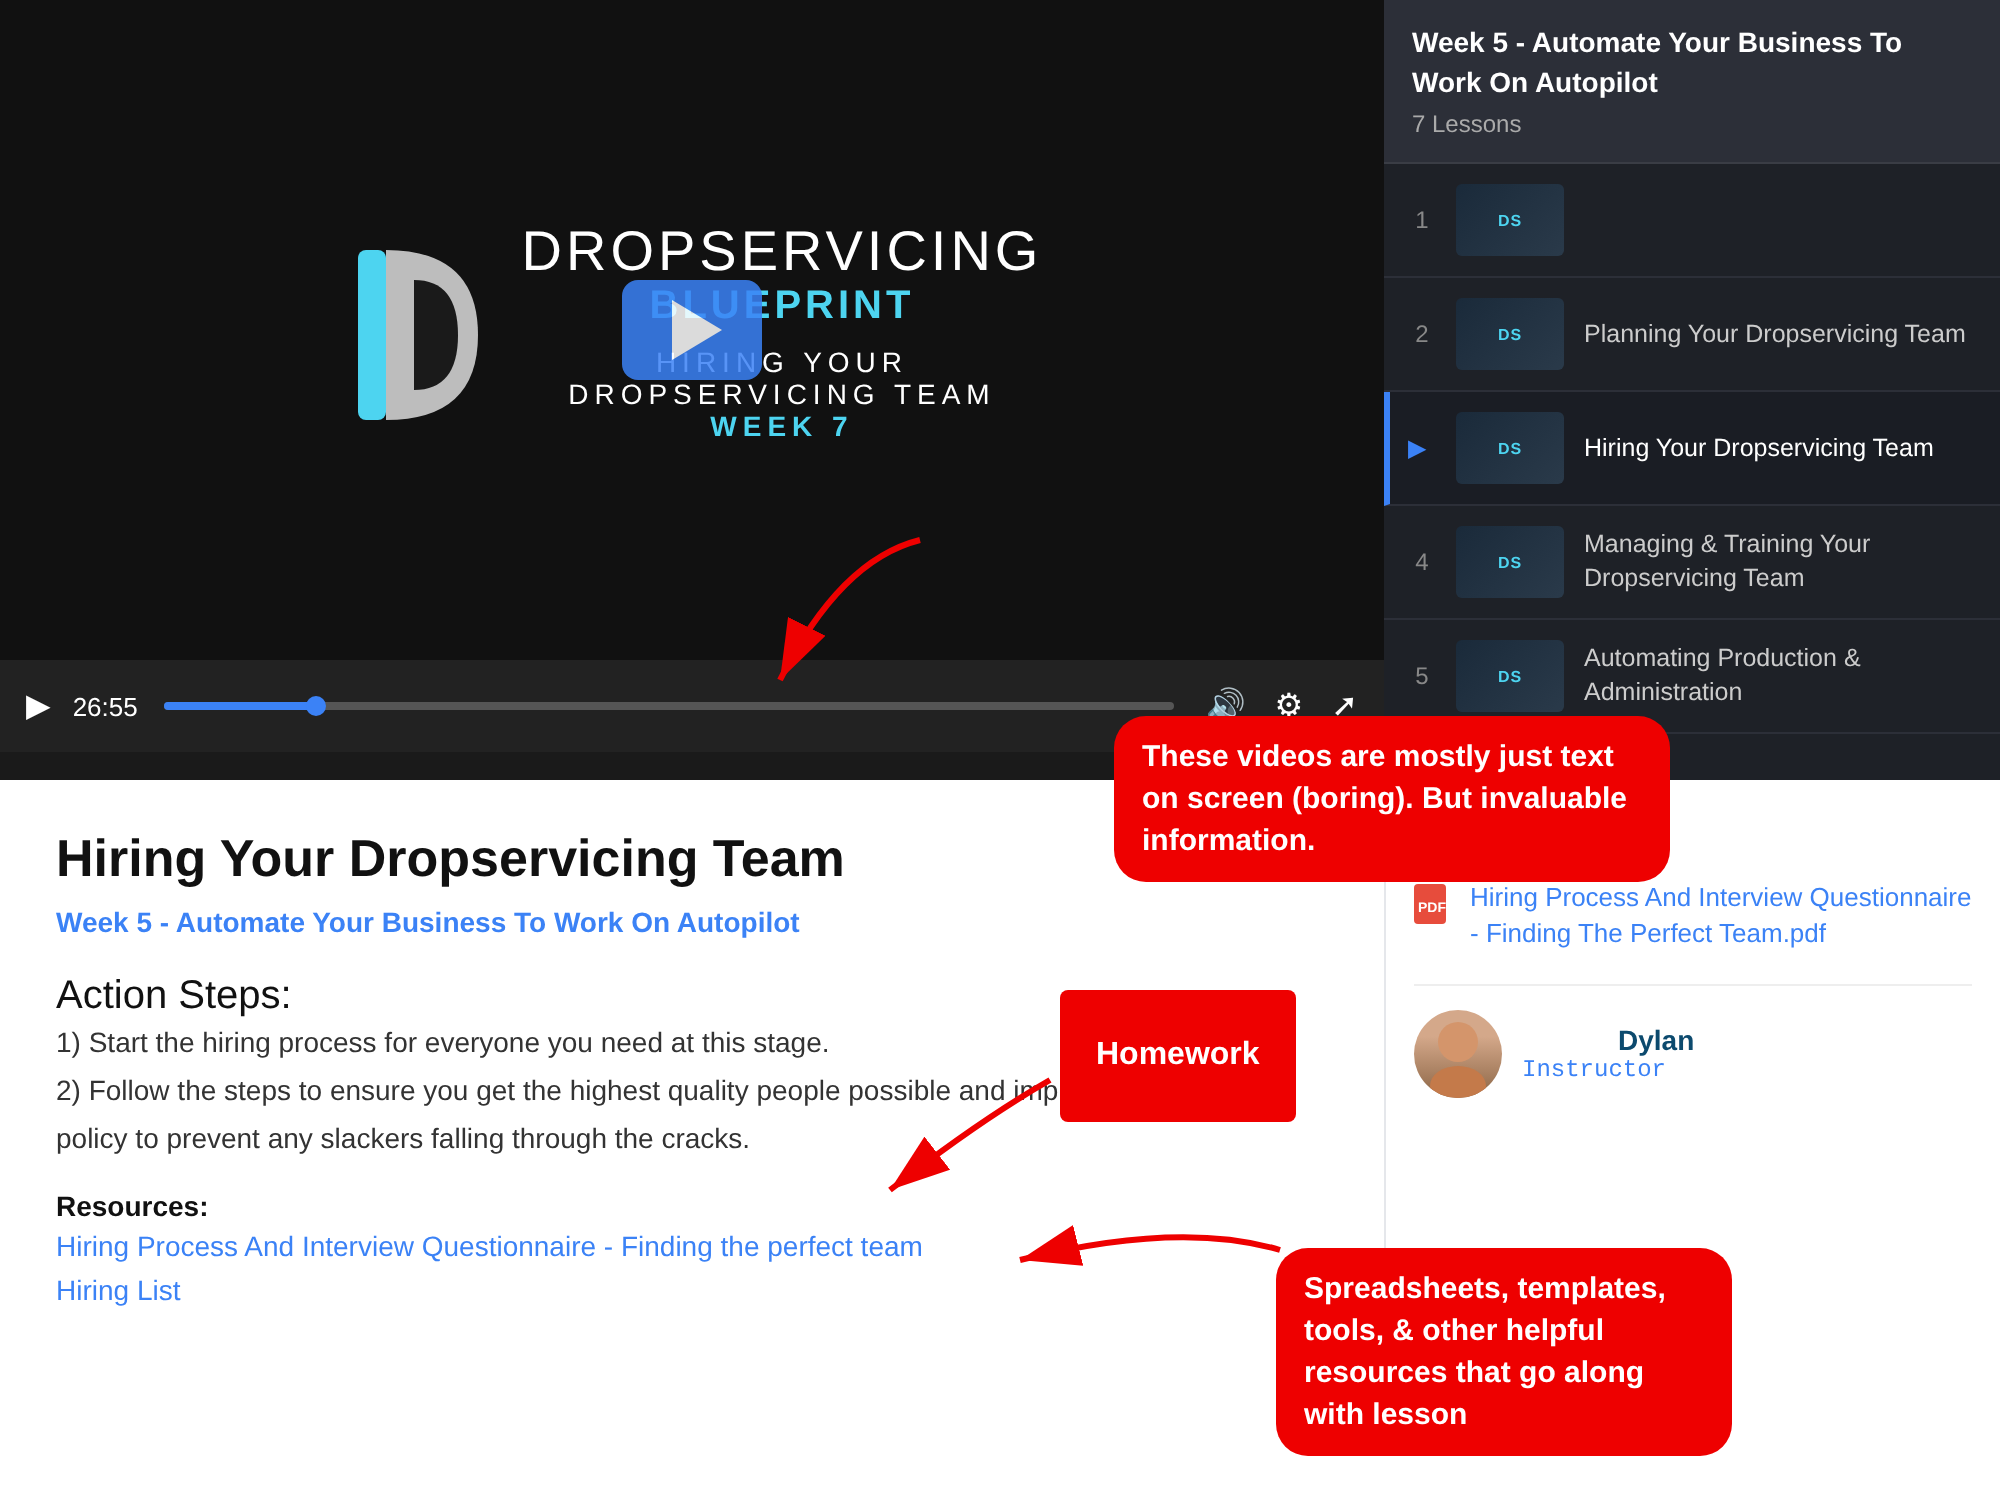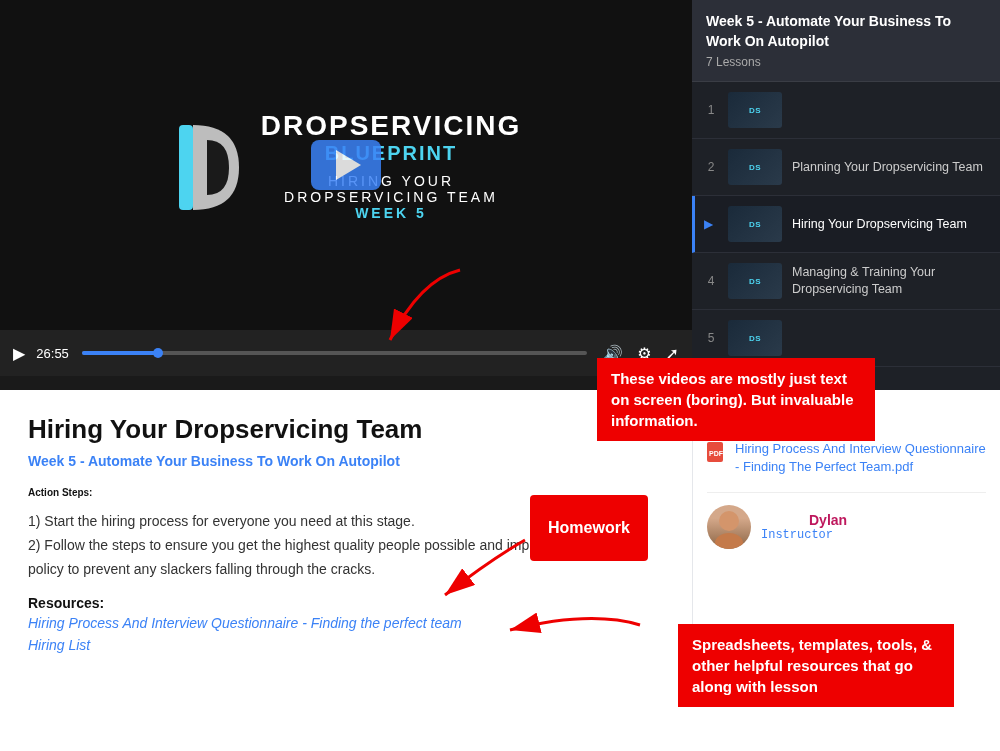--- a/index.html
+++ b/index.html
@@ -39,21 +39,21 @@
       gap: 20px;
     }
 
     .ds-logo-text {
       color: white;
       text-align: center;
     }
 
     .ds-logo-text .brand {
       font-size: 28px;
-      font-weight: 700;
+      font-weight: 400;
       letter-spacing: 2px;
       color: #fff;
     }
 
     .ds-logo-text .blueprint {
       font-size: 20px;
       font-weight: 900;
       letter-spacing: 2px;
       color: #4dd4f0;
     }
@@ -98,24 +98,23 @@
       margin-left: 5px;
     }
 
     .red-box-annotation {
       position: absolute;
       background: #e00;
       color: white;
       font-size: 15px;
       font-weight: bold;
       padding: 10px 14px;
-      border-radius: 0;
+      border-radius: 16px;
       z-index: 30;
       line-height: 1.4;
-      margin-left: 40px;
     }
 
     
     .video-controls {
       height: 46px;
       background: #222;
       display: flex;
       align-items: center;
       padding: 0 10px;
       gap: 8px;
@@ -277,24 +276,24 @@
 
     .course-breadcrumb {
       color: #3b82f6;
       font-size: 14px;
       font-weight: 600;
       margin-bottom: 18px;
       cursor: pointer;
     }
 
     .section-label {
-      font-weight: bold;
-      font-size: 10px;
+      font-weight: normal;
+      font-size: 20px;
       color: #111;
-      margin-bottom: 12px;
+      margin-bottom: 0;
     }
 
     .action-steps-text {
       font-size: 14px;
       color: #333;
       line-height: 1.7;
       margin-bottom: 14px;
     }
 
     .resources-label {
@@ -304,21 +303,20 @@
       margin-bottom: 4px;
     }
 
     .resource-link {
       color: #3b82f6;
       font-size: 14px;
       text-decoration: none;
       display: block;
       margin-bottom: 6px;
       cursor: pointer;
-      font-style: italic;
     }
 
     
     .resources-panel {
       width: 308px;
       padding: 16px 14px;
       border-left: 1px solid #e5e7eb;
       overflow-y: auto;
       flex-shrink: 0;
     }
@@ -377,21 +375,21 @@
       height: 100%;
       background: linear-gradient(180deg, #d4a88a 30%, #8b6545 100%);
       display: flex;
       align-items: flex-end;
       justify-content: center;
     }
 
     .instructor-info .name {
       font-weight: bold;
       font-size: 14px;
-      color: #be185d;
+      color: #0c4a6e;
       padding-left: 48px;
     }
 
     .instructor-info .role {
       color: #3b82f6;
       font-size: 12px;
       font-family: Liberation Mono, monospace;
     }
 
     
@@ -437,21 +435,21 @@
             <svg width="70" height="95" viewBox="0 0 70 95">
               <rect x="8" y="5" width="14" height="85" rx="4" fill="#4dd4f0"></rect>
               <path d="M22 5 Q68 5 68 47.5 Q68 90 22 90 L22 5 Z" fill="#d0d0d0" opacity="0.9"></path>
               <path d="M36 20 Q58 20 58 47.5 Q58 75 36 75 L36 20 Z" fill="#1a1a1a"></path>
             </svg>
           </div>
           <div class="ds-logo-text">
             <div class="brand">DROPSERVICING</div>
             <div class="blueprint">BLUEPRINT</div>
             <div class="subtitle">HIRING YOUR<br>DROPSERVICING TEAM</div>
-            <div class="week">WEEK 5</div>
+            <div class="week">WEEK 7</div>
           </div>
         </div>
 
         <div class="play-button-overlay">
           <div class="play-triangle"></div>
         </div>
 
       </div>
 
       <div class="video-controls">
@@ -502,20 +500,21 @@
             <div class="sidebar-thumb-inner">DS</div>
           </div>
         <span class="sidebar-item-title">Managing &amp; Training Your Dropservicing Team</span>
       </div>
 
       <div class="sidebar-item">
         <span class="sidebar-item-num">5</span>
         <div class="sidebar-thumb">
             <div class="sidebar-thumb-inner">DS</div>
           </div>
+        <span class="sidebar-item-title">Automating Production &amp; Administration</span>
       </div>
     </div>
   </div>
 
   <div class="bottom-section">
 
     <div class="main-content">
       <h1 class="lesson-title">Hiring Your Dropservicing Team</h1>
       <div class="course-breadcrumb">Week 5 - Automate Your Business To Work On Autopilot</div>
 
@@ -570,21 +569,21 @@
   </div>
 
   <div class="red-box-annotation" style="top: 358px; left: 557px; width: 278px;">
     <span>These videos are mostly just text on screen (boring). But invaluable information.</span>
   </div>
 
   <div class="annotation-homework">
     <span>Homework</span>
   </div>
 
-  <div class="red-box-annotation" style="top: 624px; left: 638px; width: 276px;">
+  <div class="red-box-annotation" style="top: 624px; left: 638px; width: 228px;">
     <span>Spreadsheets, templates, tools, &amp; other helpful resources that go along with lesson</span>
   </div>
 
   <div class="arrow-svg-container" style="top: 260px; left: 380px;">
     <svg width="120" height="90" viewBox="0 0 120 90">
       <defs>
         <marker id="arrowhead1" markerWidth="10" markerHeight="7" refX="10" refY="3.5" orient="auto">
           <polygon points="0 0, 10 3.5, 0 7" fill="#e00"></polygon>
         </marker>
       </defs>

